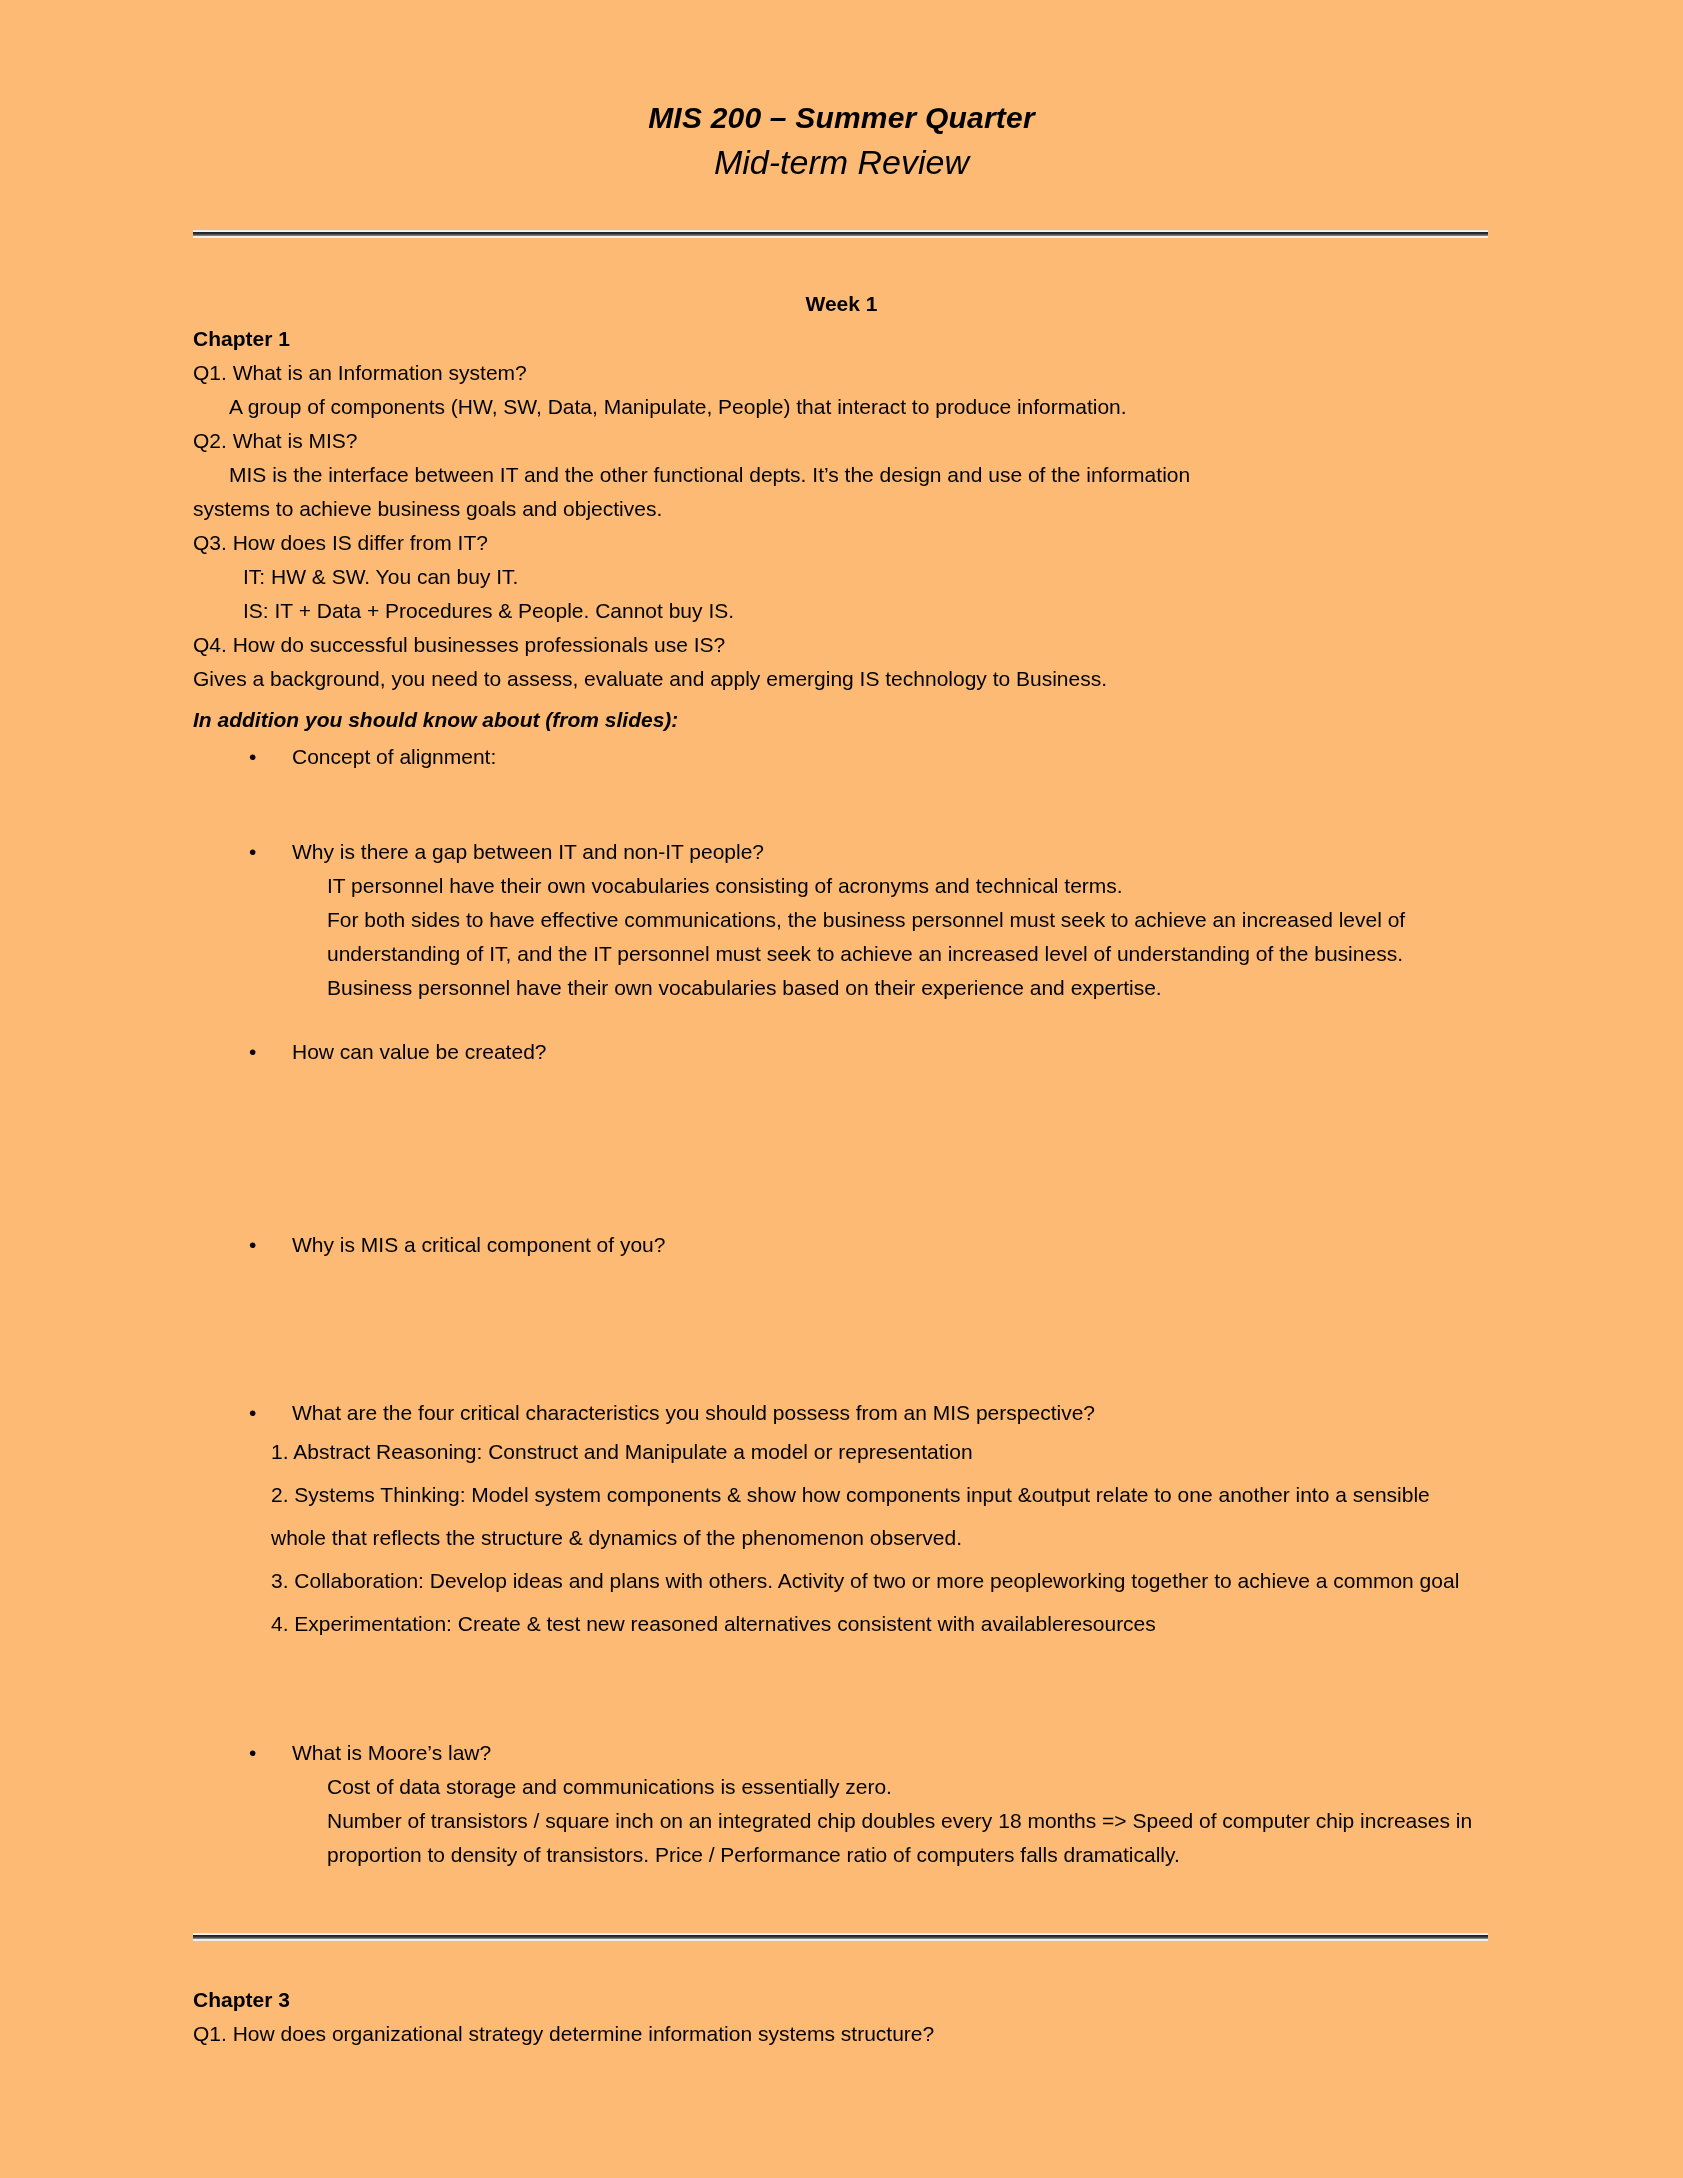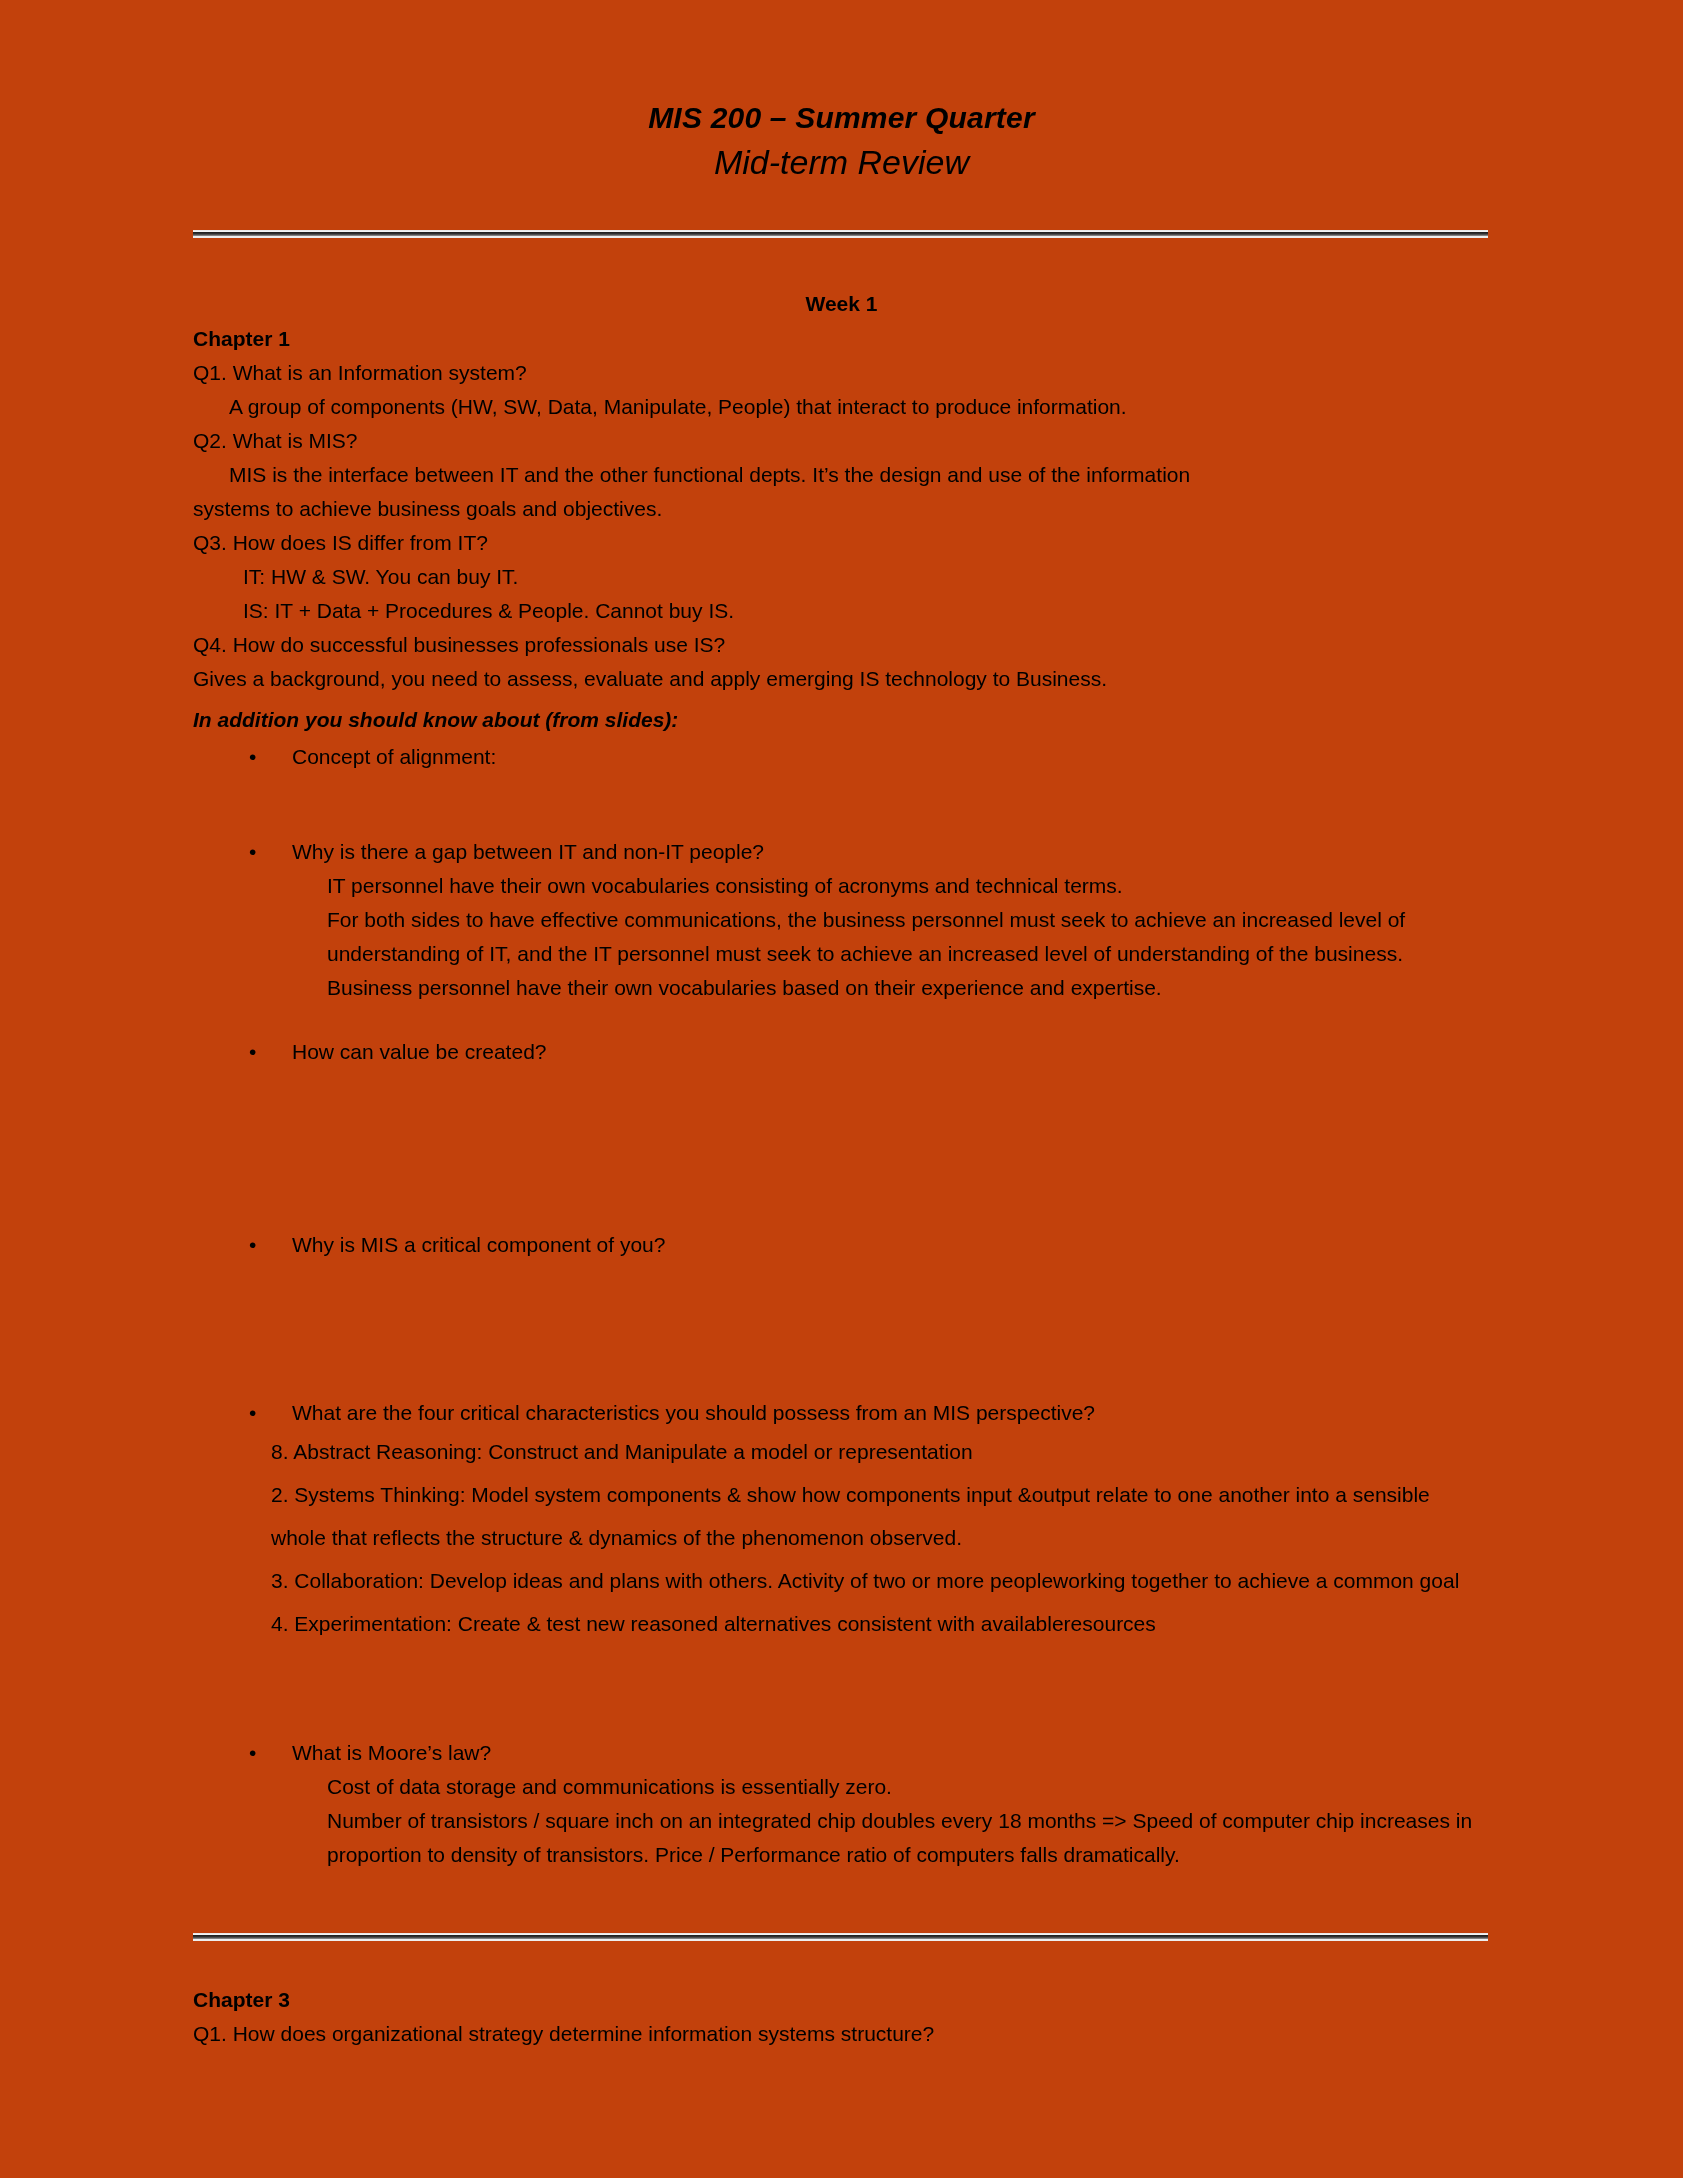--- a/index.html
+++ b/index.html
@@ -12,21 +12,21 @@
     height: 2178px;
     font-family: "Liberation Sans", sans-serif;
     color: #000000;
     -webkit-font-smoothing: antialiased;
   }
 
   .page {
     position: relative;
     width: 1683px;
     height: 2178px;
-    background: #c2410c;
+    background: #fdba74;
     overflow: hidden;
     text-decoration: underline;
   }
 
   
   .col {
     position: absolute;
     left: 193px;
     width: 1297px;
   }
@@ -196,21 +196,21 @@
       <span class="dot">•</span>
       <span>Why is MIS a critical component of you?</span>
     </div>
   </div>
 
   <div class="col" style="top:1396px;">
     <div class="bullet-row">
       <span class="dot">•</span>
       <span>What are the four critical characteristics you should possess from an MIS perspective?</span>
     </div>
-    <div class="num-row">8. Abstract Reasoning: Construct and Manipulate a model or representation</div>
+    <div class="num-row">1. Abstract Reasoning: Construct and Manipulate a model or representation</div>
     <div class="num-row">2. Systems Thinking: Model system components &amp; show how components input &amp;output relate to one another into a sensible whole that reflects the structure &amp; dynamics of the phenomenon observed.</div>
     <div class="num-row">3. Collaboration: Develop ideas and plans with others. Activity of two or more peopleworking together to achieve a common goal</div>
     <div class="num-row">4. Experimentation: Create &amp; test new reasoned alternatives consistent with availableresources</div>
   </div>
 
   <div class="col" style="top:1736px;">
     <div class="bullet-row">
       <span class="dot">•</span>
       <span>What is Moore’s law?</span>
       <span class="sub">Cost of data storage and communications is essentially zero.</span>

